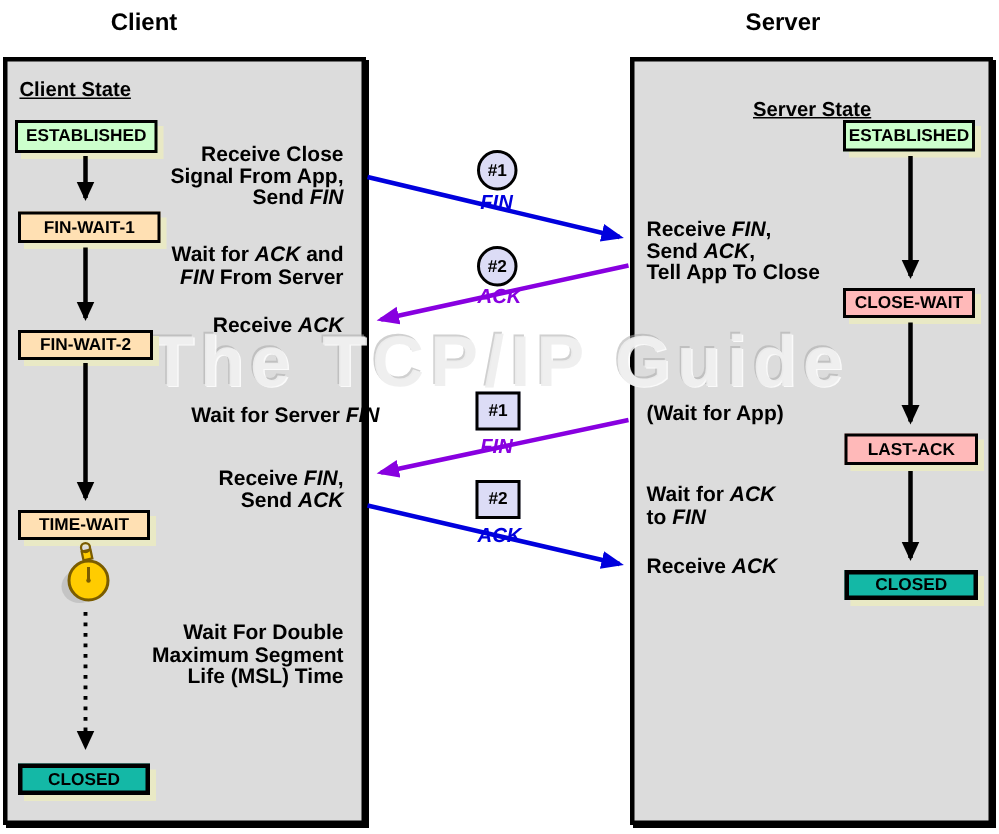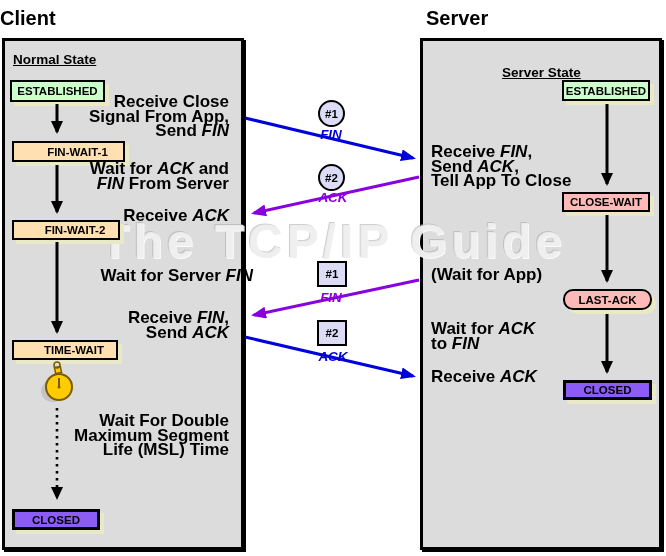--- a/index.html
+++ b/index.html
@@ -1,40 +1,40 @@
 <!DOCTYPE html>
 <html><head>
 <meta charset="utf-8">
 <style>
   html,body{margin:0;padding:0;background:#fff;}
   #stage{
     position:relative;width:666px;height:556px;background:#fff;
     font-family:"Liberation Sans",sans-serif;color:#000;overflow:hidden;
   }
   .title{
-    position:absolute;font-size:20px;font-weight:bold;text-align:left;z-index:2;
+    position:absolute;font-size:16px;font-weight:bold;text-align:center;z-index:2;
   }
   .panel{
     position:absolute;top:38px;height:506px;width:236px;
     background:#dcdcdc;border:3px solid #000;box-shadow:2px 2px 0 #000;
   }
   .panel-heading{
     position:absolute;font-size:13.5px;font-weight:bold;text-decoration:underline;z-index:2;white-space:nowrap;
   }
   .state-box{
     position:absolute;z-index:2;border:2px solid #000;box-shadow:4px 4px 0 #e9e9c5;
     font-size:11.5px;font-weight:bold;text-align:center;
     display:flex;align-items:center;justify-content:center;white-space:nowrap;
   }
   .st-established{background:#ccffcc;}
-  .st-wait{background:#ffe0b3;padding-left:18px;}
+  .st-wait{background:#ffe0b3;}
   .st-pink{background:#ffb9b9;}
-  .st-closed{background:#8b5cf6;border-width:3px;}
+  .st-closed{background:#14b8a6;border-width:3px;}
   .ann{
-    position:absolute;z-index:2;font-size:17px;line-height:14.5px;font-weight:bold;white-space:nowrap;
+    position:absolute;z-index:2;font-size:14px;line-height:14.5px;font-weight:bold;white-space:nowrap;
   }
   .ann.r{text-align:right;}
   .badge{
     position:absolute;z-index:2;background:#dcdcf6;border:2px solid #000;
     font-size:11.5px;font-weight:bold;display:flex;align-items:center;justify-content:center;
   }
   .badge.circle{width:23px;height:23px;border-radius:50%;}
   .badge.square{width:26px;height:22px;}
   .mlabel{
     position:absolute;z-index:2;width:80px;text-align:center;
@@ -54,32 +54,32 @@
 <div id="stage">
 
   <div class="title" style="left:0;top:7px;width:192px;">Client</div>
   <div class="title" style="left:426px;top:7px;width:192px;">Server</div>
 
   <div class="panel" style="left:2px;"></div>
   <div class="panel" style="left:420px;"></div>
 
   <div id="watermark">The TCP/IP Guide</div>
 
-  <div class="panel-heading" style="left:13px;top:52px;">Normal State</div>
+  <div class="panel-heading" style="left:13px;top:52px;">Client State</div>
   <div class="panel-heading" style="left:502px;top:65px;width:148px;">Server State</div>
 
   <div class="state-box st-established" style="left:10px;top:80px;width:91px;height:18px;">ESTABLISHED</div>
   <div class="state-box st-wait" style="left:12px;top:141px;width:91px;height:17px;">FIN-WAIT-1</div>
   <div class="state-box st-wait" style="left:12px;top:220px;width:86px;height:16px;">FIN-WAIT-2</div>
   <div class="state-box st-wait" style="left:12px;top:340px;width:84px;height:16px;">TIME-WAIT</div>
   <div class="state-box st-closed" style="left:12px;top:509px;width:82px;height:15px;">CLOSED</div>
 
   <div class="state-box st-established" style="left:562px;top:80px;width:84px;height:17px;">ESTABLISHED</div>
   <div class="state-box st-pink" style="left:562px;top:192px;width:84px;height:16px;">CLOSE-WAIT</div>
-  <div class="state-box st-pink" style="left:563px;top:289px;width:85px;height:17px;border-radius:10px;">LAST-ACK</div>
+  <div class="state-box st-pink" style="left:563px;top:289px;width:85px;height:17px;">LAST-ACK</div>
   <div class="state-box st-closed" style="left:563px;top:380px;width:83px;height:14px;">CLOSED</div>
 
   <div class="ann r" style="right:437px;top:95px;">Receive Close<br>Signal From App,<br>Send <i>FIN</i></div>
   <div class="ann r" style="right:437px;top:162px;">Wait for <i>ACK</i> and<br><i>FIN</i> From Server</div>
   <div class="ann r" style="right:437px;top:209px;">Receive <i>ACK</i></div>
   <div class="ann r" style="right:413px;top:253px;margin-top:16px;">Wait for Server <i>FIN</i></div>
   <div class="ann r" style="right:437px;top:311px;">Receive <i>FIN</i>,<br>Send <i>ACK</i></div>
   <div class="ann r" style="right:437px;top:414px;">Wait For Double<br>Maximum Segment<br>Life (MSL) Time</div>
 
   <div class="ann" style="left:431px;top:145px;">Receive <i>FIN</i>,<br>Send <i>ACK</i>,<br>Tell App To Close</div>

